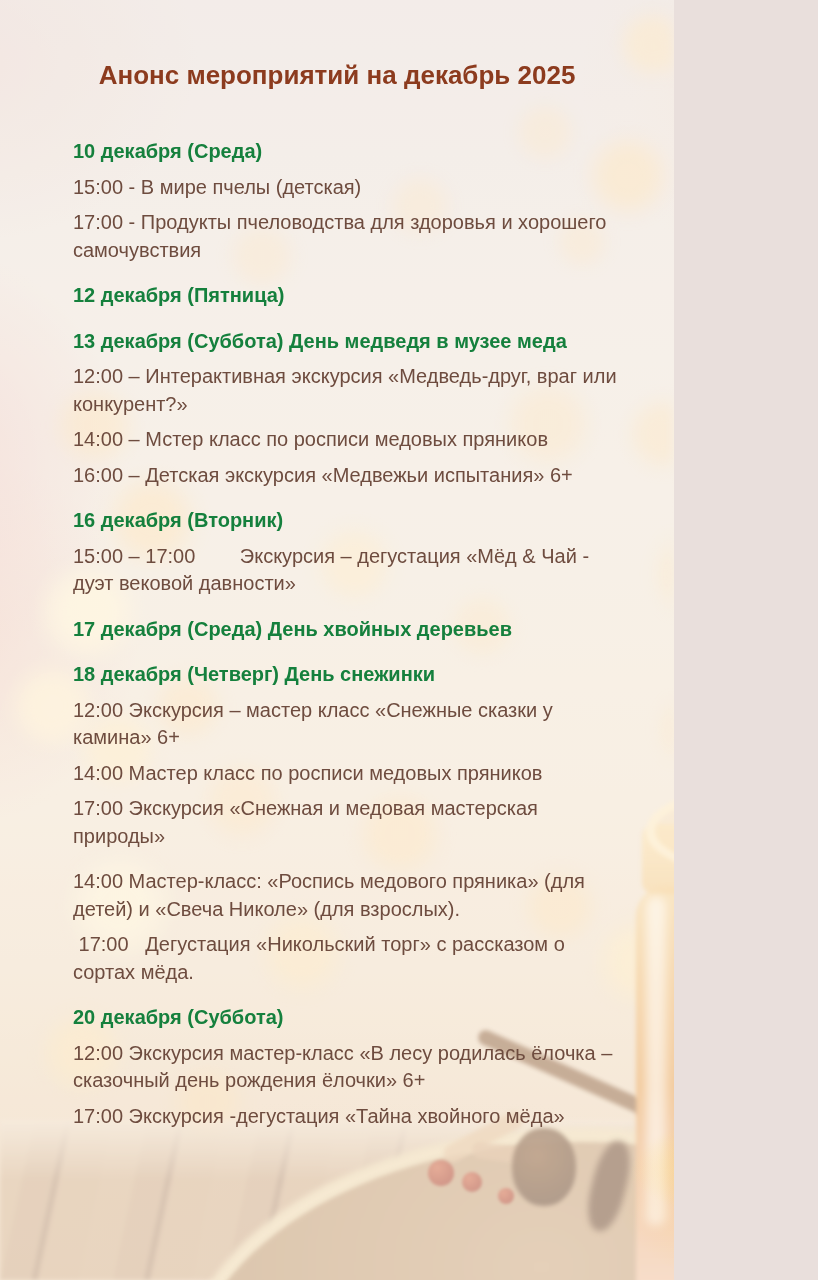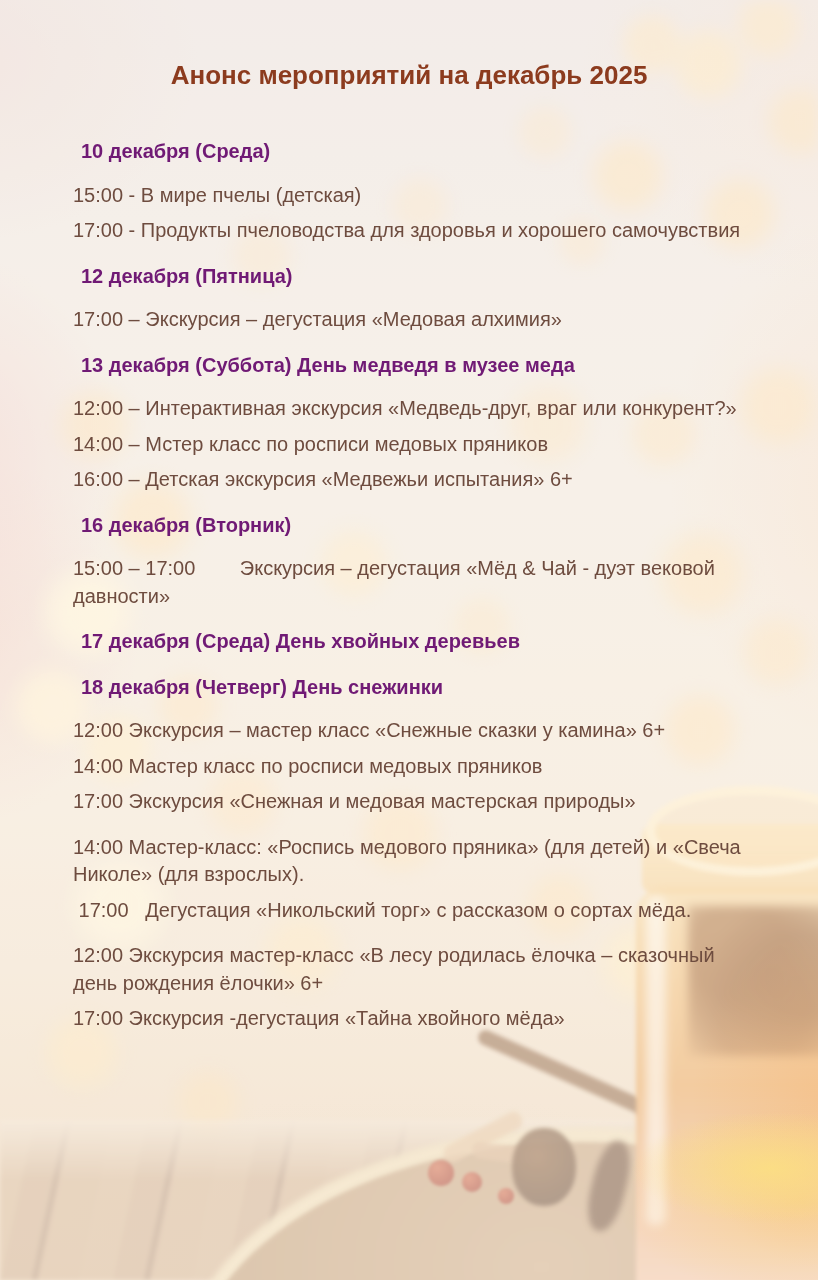--- a/index.html
+++ b/index.html
@@ -1,21 +1,21 @@
 <!DOCTYPE html>
 <html lang="ru"><head>
 <meta charset="utf-8">
 <style>
   html,body{margin:0;padding:0;}
   body{
     width:818px;height:1280px;overflow:hidden;
     font-family:"Liberation Sans","DejaVu Sans",sans-serif;
     background:#e9dfdc;
   }
-  .poster{position:relative;width:818px;height:1280px;overflow:hidden;text-decoration:underline;}
+  .poster{position:relative;width:674px;height:1280px;overflow:hidden;text-decoration:underline;}
   .bg{position:absolute;inset:0;}
   
   .base{background:linear-gradient(180deg,
     #e9dfdc 0%,#ece2dc 12%,#efe5dc 28%,#f1e6d9 45%,
     #f3e4d2 62%,#f1dfc9 75%,#eed8bd 86%,#ebd2b4 100%);}
   
   .tints{background:
     radial-gradient(ellipse 340px 260px at -40px 60px,  rgba(232,205,198,.55),transparent 70%),
     radial-gradient(ellipse 260px 300px at -60px 460px, rgba(235,185,182,.60),transparent 70%),
     radial-gradient(ellipse 240px 260px at -30px 640px, rgba(238,186,175,.50),transparent 70%),
@@ -101,21 +101,21 @@
   .glow{background:
     radial-gradient(ellipse 200px 80px  at 770px 1168px, rgba(252,224,130,.85),transparent 70%),
     radial-gradient(ellipse 260px 140px at 800px 1200px, rgba(250,205,110,.50),transparent 70%),
     radial-gradient(ellipse 180px 240px at 818px 1100px, rgba(247,180,110,.35),transparent 70%);}
   
   .content{position:absolute;inset:0;padding:60px 48px 0 65px;
     color:#6e4c3f;font-size:20px;line-height:27.5px;}
   .title{margin:0 -48px 47px -65px;font-size:26px;line-height:31px;font-weight:bold;
     color:#8c3b1e;text-align:center;}
   .day{margin:0 0 18px;}
-  .day-header{margin:16px;font-weight:bold;color:#701a75;}
+  .day-header{margin:8px;font-weight:bold;color:#15803d;}
   .event{margin:8px;white-space:pre-wrap;}
   #days .day:nth-child(5) .event{white-space:pre;}
 </style>
 </head>
 <body>
 
 <div class="poster">
 
   <div class="bg base"></div>
   <div class="bg tints"></div>
@@ -147,21 +147,20 @@
 
       <section class="day">
         <p class="day-header">10 декабря (Среда)</p>
         <p class="event">15:00 - В мире пчелы (детская)</p>
         <p class="event">17:00 - Продукты пчеловодства для здоровья и хорошего самочувствия</p>
       </section>
 
 
       <section class="day">
         <p class="day-header">12 декабря (Пятница)</p>
-        <p class="event">17:00 – Экскурсия – дегустация «Медовая алхимия»</p>
       </section>
 
       <section class="day">
         <p class="day-header">13 декабря (Суббота) День медведя в музее меда</p>
         <p class="event">12:00 – Интерактивная экскурсия «Медведь-друг, враг или конкурент?»</p>
         <p class="event">14:00 – Мстер класс по росписи медовых пряников</p>
         <p class="event">16:00 – Детская экскурсия «Медвежьи испытания» 6+</p>
       </section>
 
       <section class="day">
@@ -179,19 +178,20 @@
         <p class="event">14:00 Мастер класс по росписи медовых пряников</p>
         <p class="event">17:00 Экскурсия «Снежная и медовая мастерская природы»</p>
       </section>
 
       <section class="day">
         <p class="event">14:00 Мастер-класс: «Роспись медового пряника» (для детей) и «Свеча Николе» (для взрослых).</p>
         <p class="event"> 17:00   Дегустация «Никольский торг» с рассказом о сортах мёда.</p>
       </section>
 
       <section class="day">
+        <p class="day-header">20 декабря (Суббота)</p>
         <p class="event">12:00 Экскурсия мастер-класс «В лесу родилась ёлочка – сказочный день рождения ёлочки» 6+</p>
         <p class="event">17:00 Экскурсия -дегустация «Тайна хвойного мёда»</p>
       </section>
 
     </div>
   </div>
 </div>
 
 </body></html>

